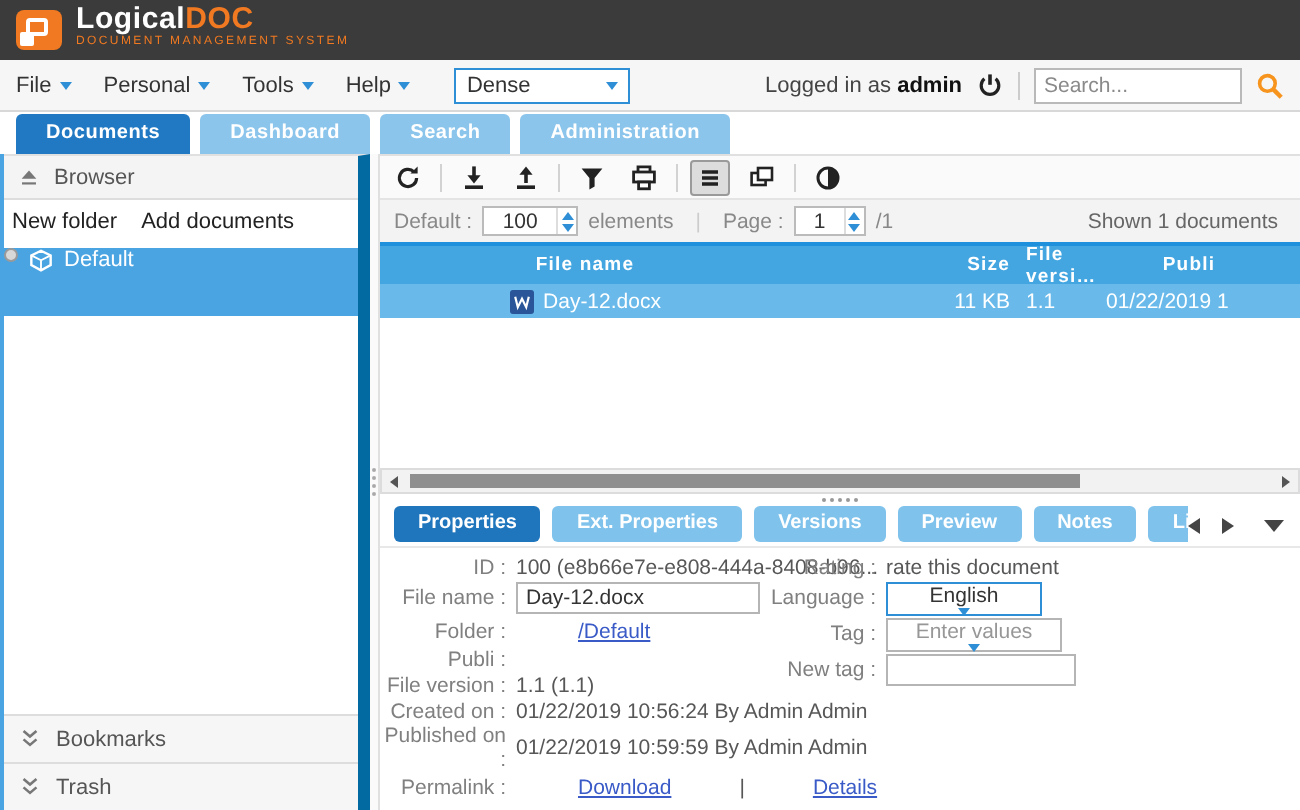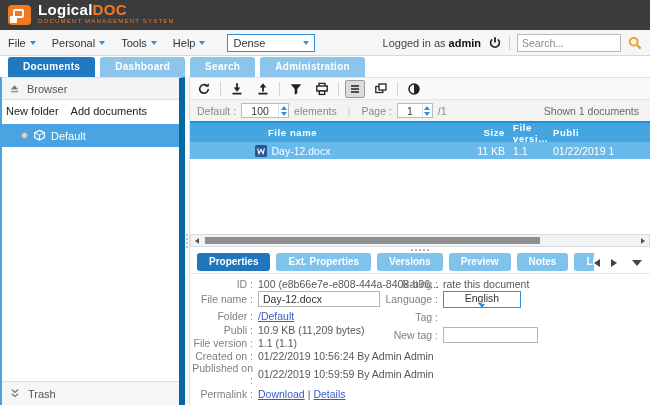--- a/index.html
+++ b/index.html
@@ -34,21 +34,21 @@
   .tab.active { background:#2079c2; }
 
   
   #leftedge { position:absolute; left:0; top:77px; bottom:0; width:2px; background:#4aa4e2; z-index:6; }
 
   
   #sidebar { position:absolute; left:0; top:77px; width:185px; bottom:0; background:#fff; border-right:6px solid #0369a1; border-top:1px solid #e0e0e0; }
   .side-header { height:22px; background:#f4f4f4; border-bottom:1px solid #ddd; display:flex; align-items:center; gap:7px; padding-left:9px; color:#555; }
   .side-actions { height:22px; display:flex; align-items:center; gap:12px; padding-left:6px; color:#222; }
   .side-actions span { cursor:pointer; }
-  .tree-row { height:23px; margin-top:2px; background:#4aa4e2; color:#fff; display:flex; align-items:center; gap:5px; padding-left:21px; }
+  .tree-row { height:34px; margin-top:2px; background:#4aa4e2; color:#fff; display:flex; gap:5px; padding-left:2px; }
   .knob { width:7px; height:7px; border-radius:50%; background:#d8d8d8; border:1px solid #9a9a9a; }
   #side-footer { position:absolute; left:0; right:0; bottom:0; }
   #side-footer .side-header { border-top:1px solid #ddd; border-bottom:none; height:24px; background:#f6f6f6; }
 
   
   #vsplit { position:absolute; left:185px; top:77px; bottom:0; width:5px; background:#fafafa; border-right:1px solid #e0e0e0; display:flex; flex-direction:column; justify-content:center; align-items:center; gap:2px; }
   #vsplit i { width:2px; height:2px; background:#aaa; border-radius:50%; }
 
   
   #main { position:absolute; left:190px; right:0; top:77px; bottom:0; background:#fff; border-top:1px solid #e0e0e0; }
@@ -65,21 +65,21 @@
   .sp-u { width:0; height:0; border-left:3px solid transparent; border-right:3px solid transparent; border-bottom:4px solid #2e8fd6; }
   .sp-d { width:0; height:0; border-left:3px solid transparent; border-right:3px solid transparent; border-top:4px solid #2e8fd6; }
   .pager .shown { margin-left:auto; color:#666; padding-right:4px; }
   .pdiv { color:#ccc; margin:0 6px; }
 
   .grid-header { height:21px; background:#44a6e1; border-top:2px solid #1e90dc; color:#fff; display:flex; align-items:center; font-size:9.5px; font-weight:bold; letter-spacing:0.6px; }
   .grid-row { height:17px; background:#69baea; color:#fff; display:flex; align-items:center; font-size:10.5px; }
   .c-name { width:205px; display:flex; align-items:center; justify-content:center; gap:5px; }
   .c-size { width:110px; text-align:right; }
   .c-ver  { width:48px; padding-left:8px; }
-  .c-pub  { flex:1; text-align:left; padding-right:14px; white-space:nowrap; overflow:hidden; }
+  .c-pub  { flex:1; text-align:center; padding-right:14px; white-space:nowrap; overflow:hidden; }
   .grid-row .c-pub { text-align:left; padding-right:0; }
   .list-body { height:75px; background:#fff; }
 
   .hscroll { height:13px; background:#f2f2f2; border:1px solid #dcdcdc; display:flex; align-items:center; }
   .harrow { width:12px; height:100%; display:flex; align-items:center; justify-content:center; }
   .tri-l { width:0; height:0; border-top:3.5px solid transparent; border-bottom:3.5px solid transparent; border-right:4.5px solid #555; }
   .tri-r { width:0; height:0; border-top:3.5px solid transparent; border-bottom:3.5px solid transparent; border-left:4.5px solid #555; }
   .hthumb { width:335px; height:7px; background:#8f8f8f; margin-left:2px; }
   .hscroll .gap { flex:1; }
 
@@ -102,21 +102,21 @@
   .prow { display:flex; align-items:center; min-height:13px; }
   .plabel { width:68px; flex:none; text-align:right; color:#808080; padding-right:5px; }
   .pcol.right .plabel { width:67px; }
   .pval { color:#575757; white-space:nowrap; }
   .plink { color:#3a5bc7; text-decoration:underline; cursor:pointer; }
   .txtinput { height:16px; width:122px; border:1px solid #b5b5b5; background:#fff; font-family:inherit; font-size:10.5px; color:#333; padding:0 4px; }
   .sel { height:17px; background:#fff; border:1px solid #2e8fd6; display:flex; align-items:center; justify-content:space-between; padding:0 5px; width:78px; color:#333;flex-direction:column; }
   .sel.gray { border-color:#b5b5b5; color:#979797; width:88px; }
   .newtag-input { height:16px; width:95px; border:1px solid #b5b5b5; background:#fff; }
   .prow.tall { min-height:18px; }
-  .prow.med { min-height:15px; }
+  .prow.med { min-height:15px;gap:31px; }
 </style>
 </head>
 <body>
 
 <div id="topbar">
   <div class="logo-mark">
     <div class="inner"></div>
       <div class="notch"></div>
   </div>
   <div class="logo-text">
@@ -188,20 +188,26 @@
         <path d="M7 1.5L12.2 4v5.2L7 12 1.8 9.2V4z" fill="none" stroke="#fff" stroke-width="1.3"></path>
         <path d="M1.8 4L7 6.6 12.2 4M7 6.6V12" stroke="#fff" stroke-width="1" fill="none"></path>
       </svg>
     <span>Default</span>
   </div>
   <div id="side-footer">
     <div class="side-header">
       <svg width="12" height="11" viewBox="0 0 13 11">
           <path d="M3 1.2l3.5 3L10 1.2M3 5.7l3.5 3 3.5-3" stroke="#777" stroke-width="1.4" fill="none"></path>
         </svg>
+      <span>Bookmarks</span>
+    </div>
+    <div class="side-header">
+      <svg width="12" height="11" viewBox="0 0 13 11">
+          <path d="M3 1.2l3.5 3L10 1.2M3 5.7l3.5 3 3.5-3" stroke="#777" stroke-width="1.4" fill="none"></path>
+        </svg>
       <span>Trash</span>
     </div>
   </div>
 </div>
 
 <div id="vsplit">
     <i></i>
     <i></i>
     <i></i>
     <i></i>
@@ -352,21 +358,20 @@
       <div class="prow tall">
         <span class="plabel">File name :</span>
         <input class="txtinput" value="Day-12.docx" style="">
       </div>
       <div class="prow med">
         <span class="plabel">Folder :</span>
         <span class="pval plink">/Default</span>
       </div>
       <div class="prow">
         <span class="plabel">Publi :</span>
-        <span class="pval">10.9 KB (11,209 bytes)</span>
       </div>
       <div class="prow">
         <span class="plabel">File version :</span>
         <span class="pval">1.1 (1.1)</span>
       </div>
       <div class="prow">
         <span class="plabel">Created on :</span>
         <span class="pval">01/22/2019 10:56:24 By Admin Admin</span>
       </div>
       <div class="prow">
@@ -387,20 +392,24 @@
       </div>
       <div class="prow tall">
         <span class="plabel">Language :</span>
         <div class="sel">
           <span>English</span>
           <span class="tri-d"></span>
         </div>
       </div>
       <div class="prow tall">
         <span class="plabel">Tag :</span>
+        <div class="sel gray">
+          <span>Enter values</span>
+          <span class="tri-d"></span>
+        </div>
       </div>
       <div class="prow tall">
         <span class="plabel">New tag :</span>
         <input class="newtag-input" style="">
       </div>
     </div>
   </div>
 
 </div>
 

